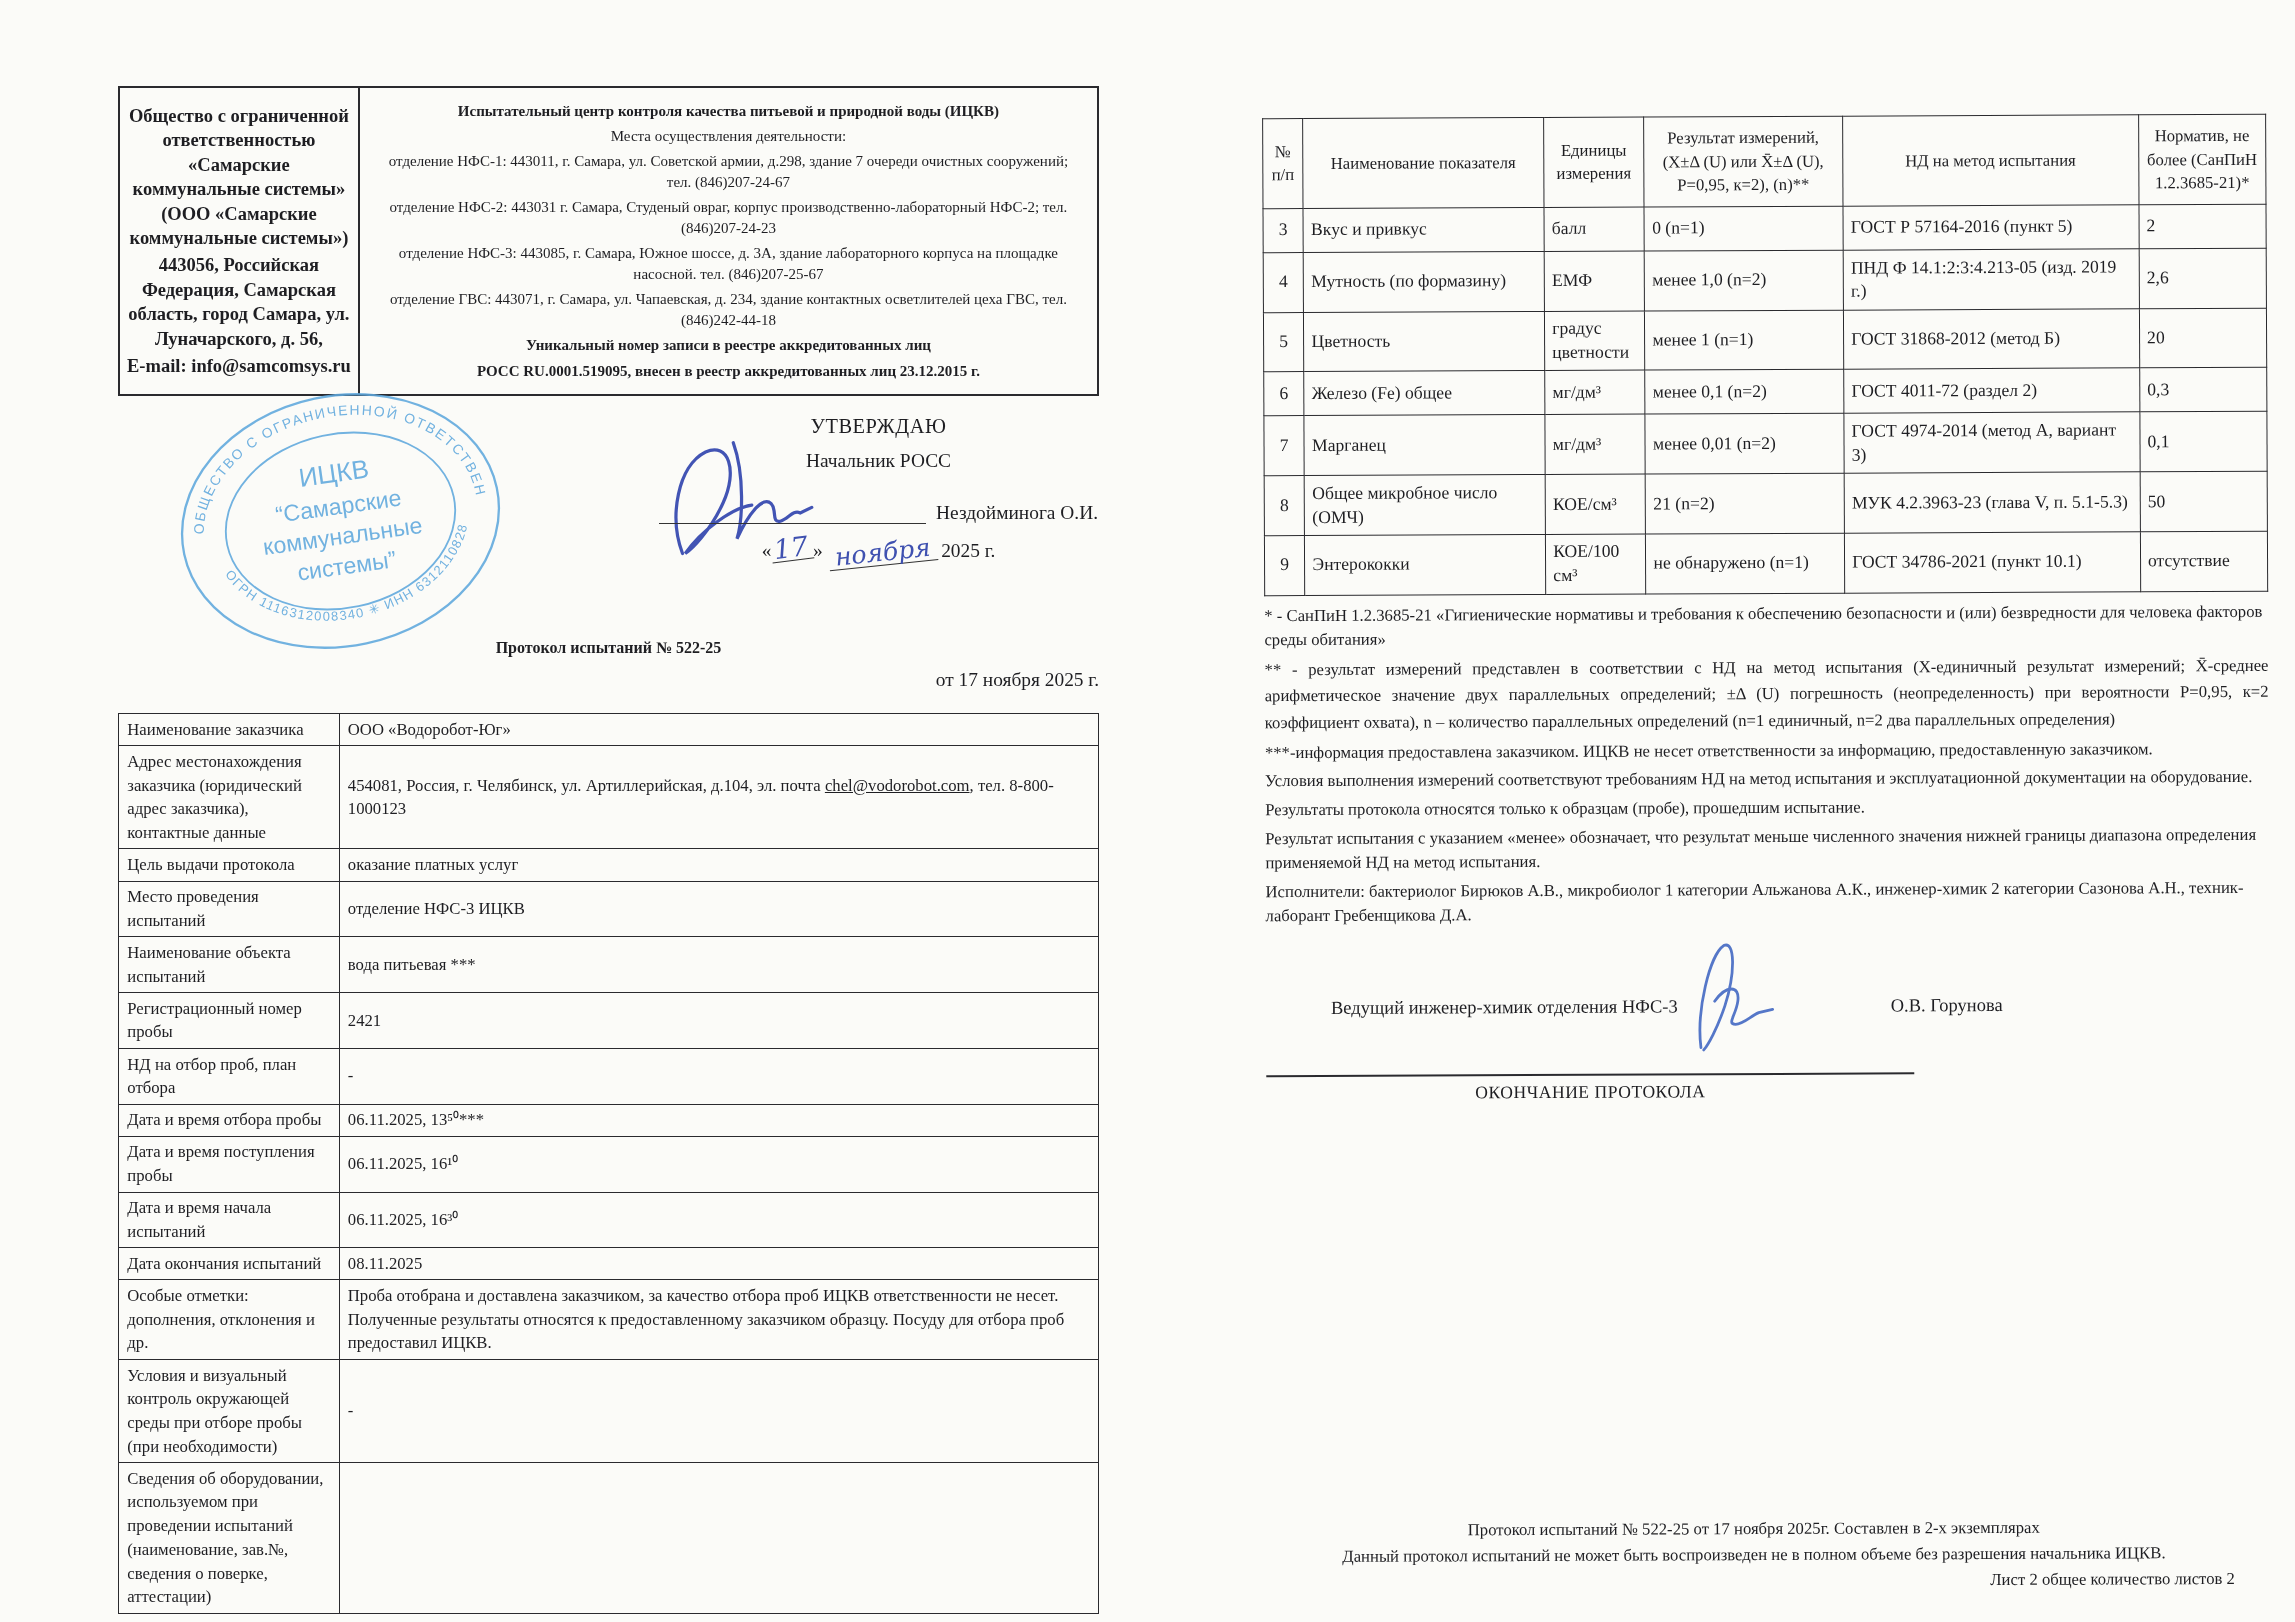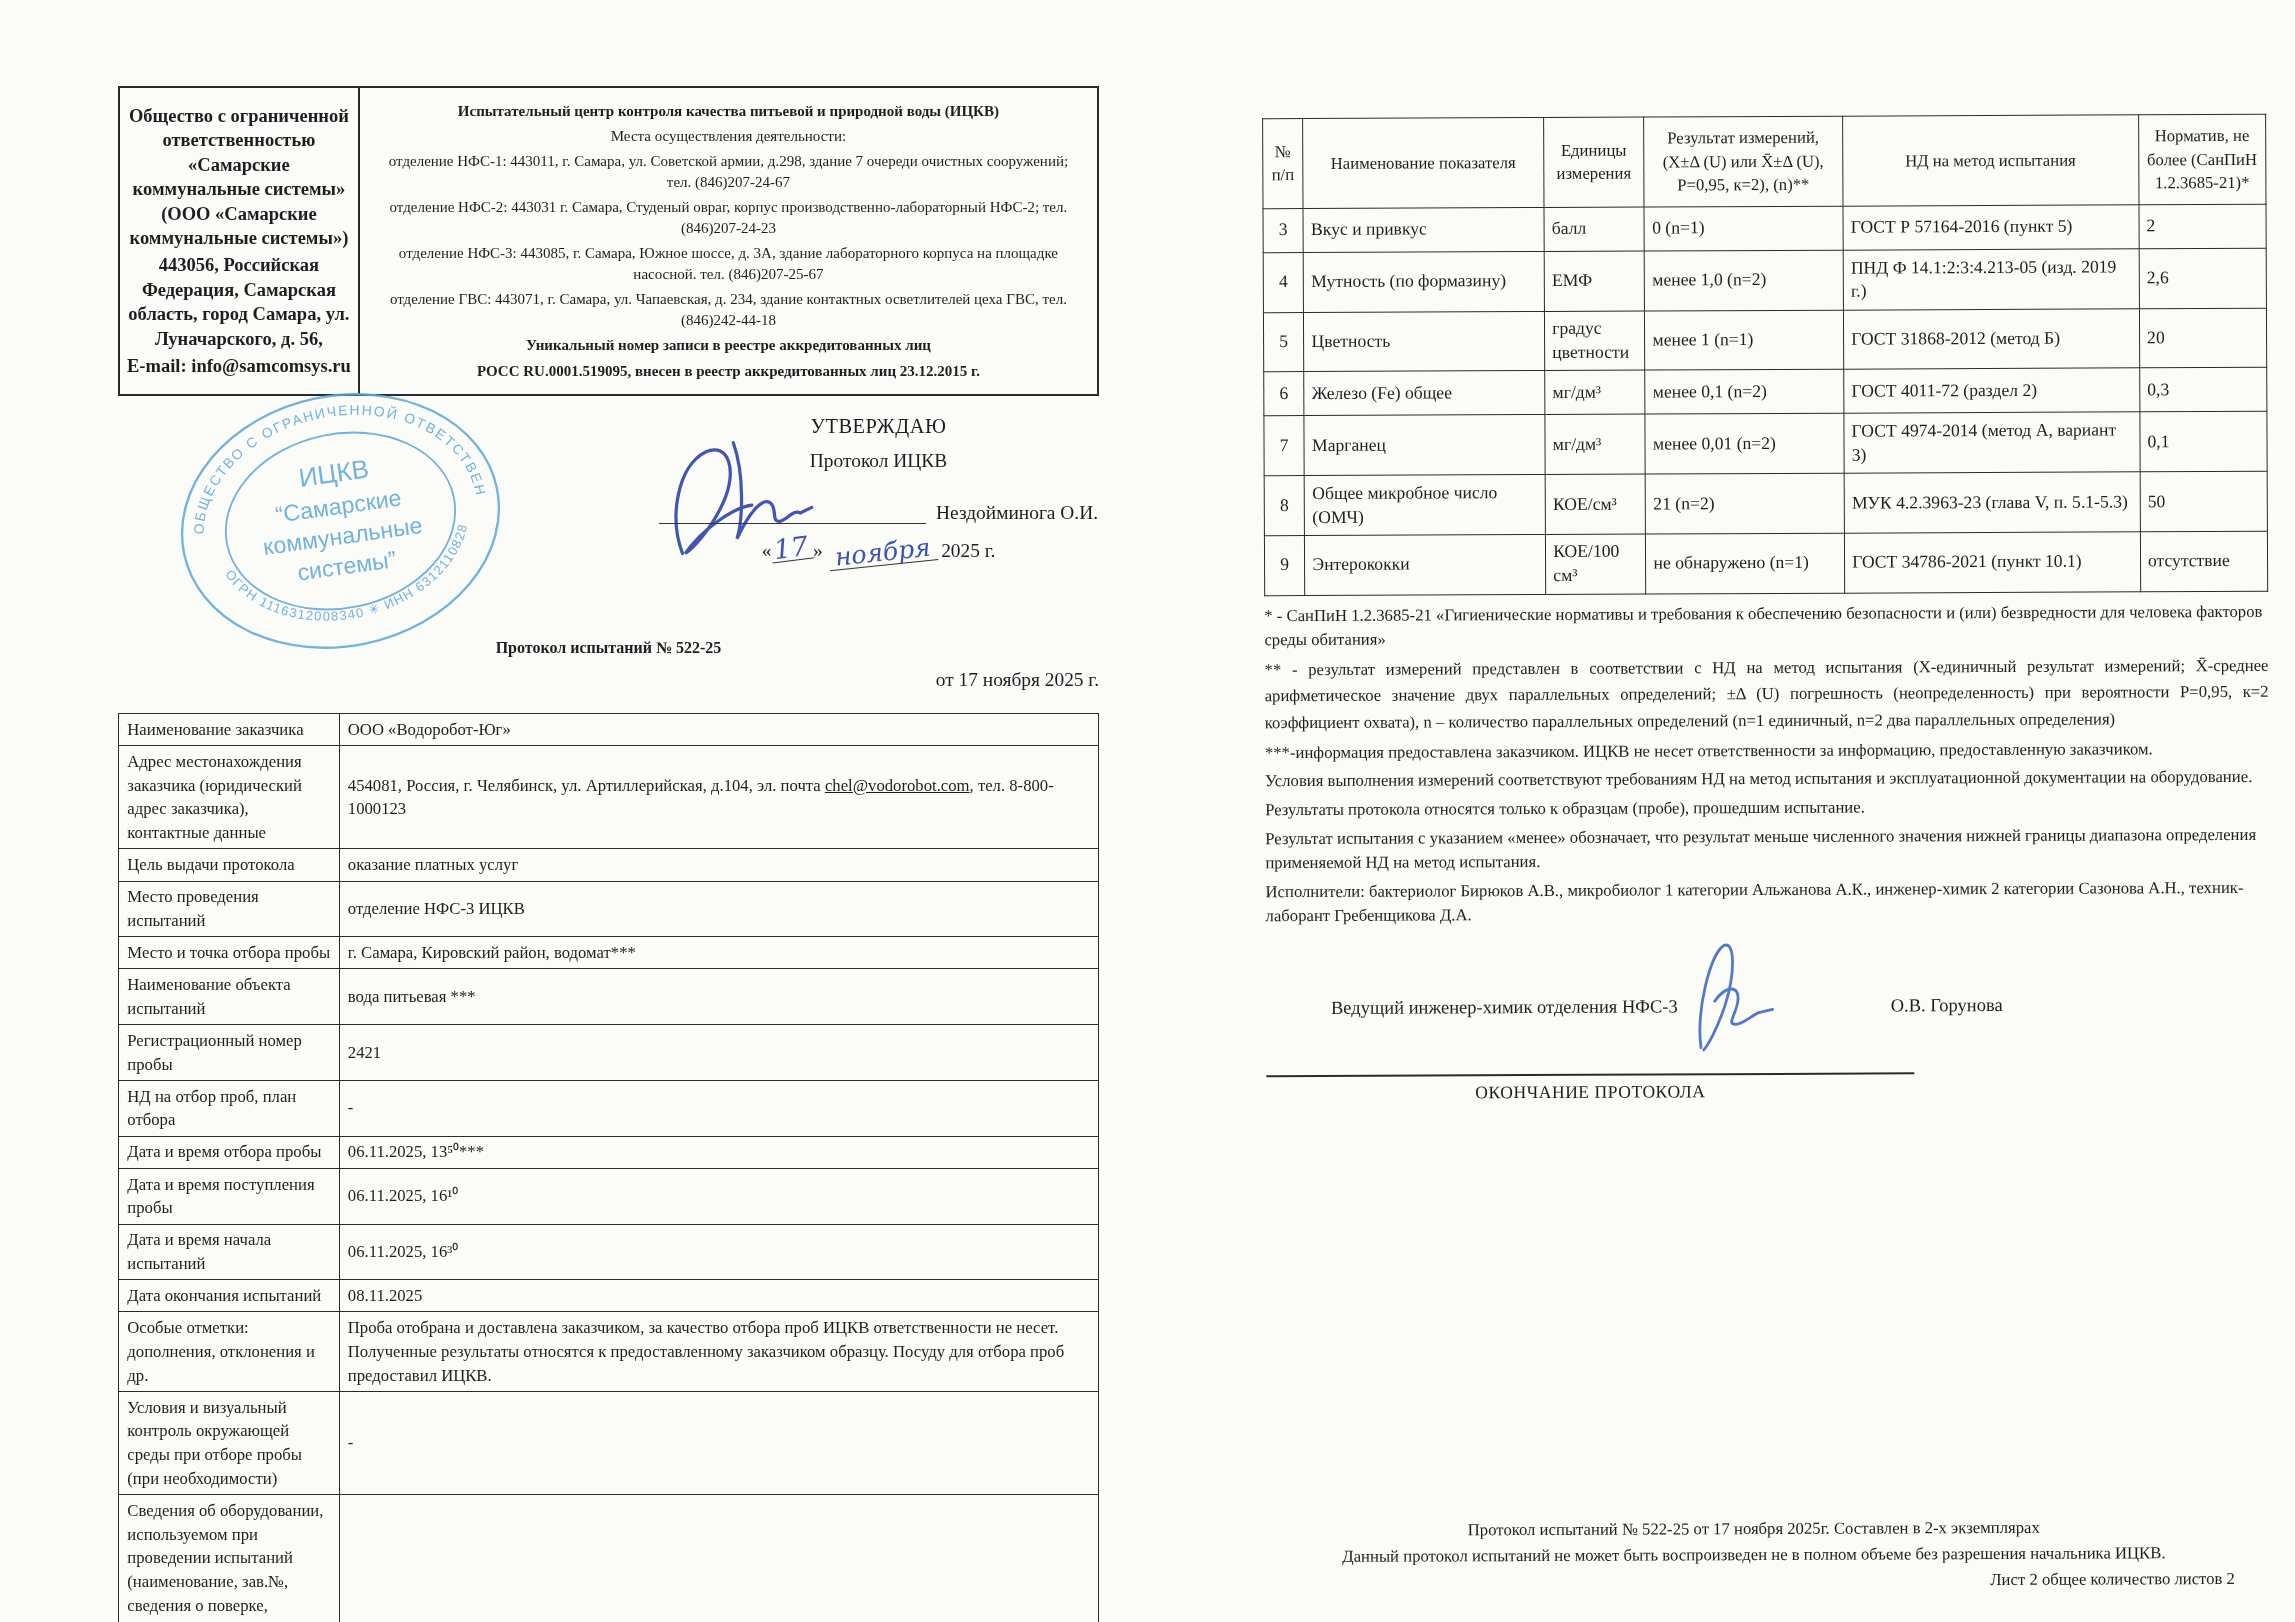--- a/index.html
+++ b/index.html
@@ -122,21 +122,21 @@
 
     <svg class="sig-svg" style="left:546px;top:18.5px;" width="194" height="157" viewBox="0 0 420 340">
       <g fill="none" stroke="#4254b4" stroke-width="7" stroke-linecap="round">
         <path d="M 40 300 C 10 220, 30 110, 90 80 C 140 58, 160 120, 128 190 C 100 252, 60 290, 46 300 C 80 250, 150 200, 190 195"></path>
         <path d="M 150 60 C 175 130, 170 230, 158 268 C 185 210, 215 175, 232 192 C 245 205, 232 235, 252 230 C 270 225, 278 205, 295 212 L 320 200"></path>
       </g>
     </svg>
 
     <div class="approve">
       <div class="a1">УТВЕРЖДАЮ</div>
-      <div class="a2">Протокол ИЦКВ</div>
+      <div class="a2">Начальник РОСС</div>
       <div class="a3">
         <span class="sig-underline"></span>
         <span>Нездойминога О.И.</span>
       </div>
       <div class="a4">
         <span>«</span><span class="hand hand-day">17</span><span>»</span>
         <span class="hand hand-month">ноября</span><span>2025 г.</span>
       </div>
     </div>
   </div>
@@ -154,24 +154,20 @@
       <td class="lab">Адрес местонахождения заказчика (юридический адрес заказчика), контактные данные</td>
       <td><span>454081, Россия, г. Челябинск, ул. Артиллерийская, д.104, эл. почта </span><span class="email">chel@vodorobot.com</span><span>, тел. 8-800-1000123</span></td>
     </tr>
     <tr>
       <td class="lab">Цель выдачи протокола</td>
       <td>оказание платных услуг</td>
     </tr>
     <tr>
       <td class="lab">Место проведения испытаний</td>
       <td>отделение НФС-3 ИЦКВ</td>
-    </tr>
-    <tr>
-      <td class="lab">Место и точка отбора пробы</td>
-      <td>г. Самара, Кировский район, водомат***</td>
     </tr>
     <tr>
       <td class="lab">Наименование объекта испытаний</td>
       <td>вода питьевая ***</td>
     </tr>
     <tr>
       <td class="lab">Регистрационный номер пробы</td>
       <td>2421</td>
     </tr>
     <tr>

